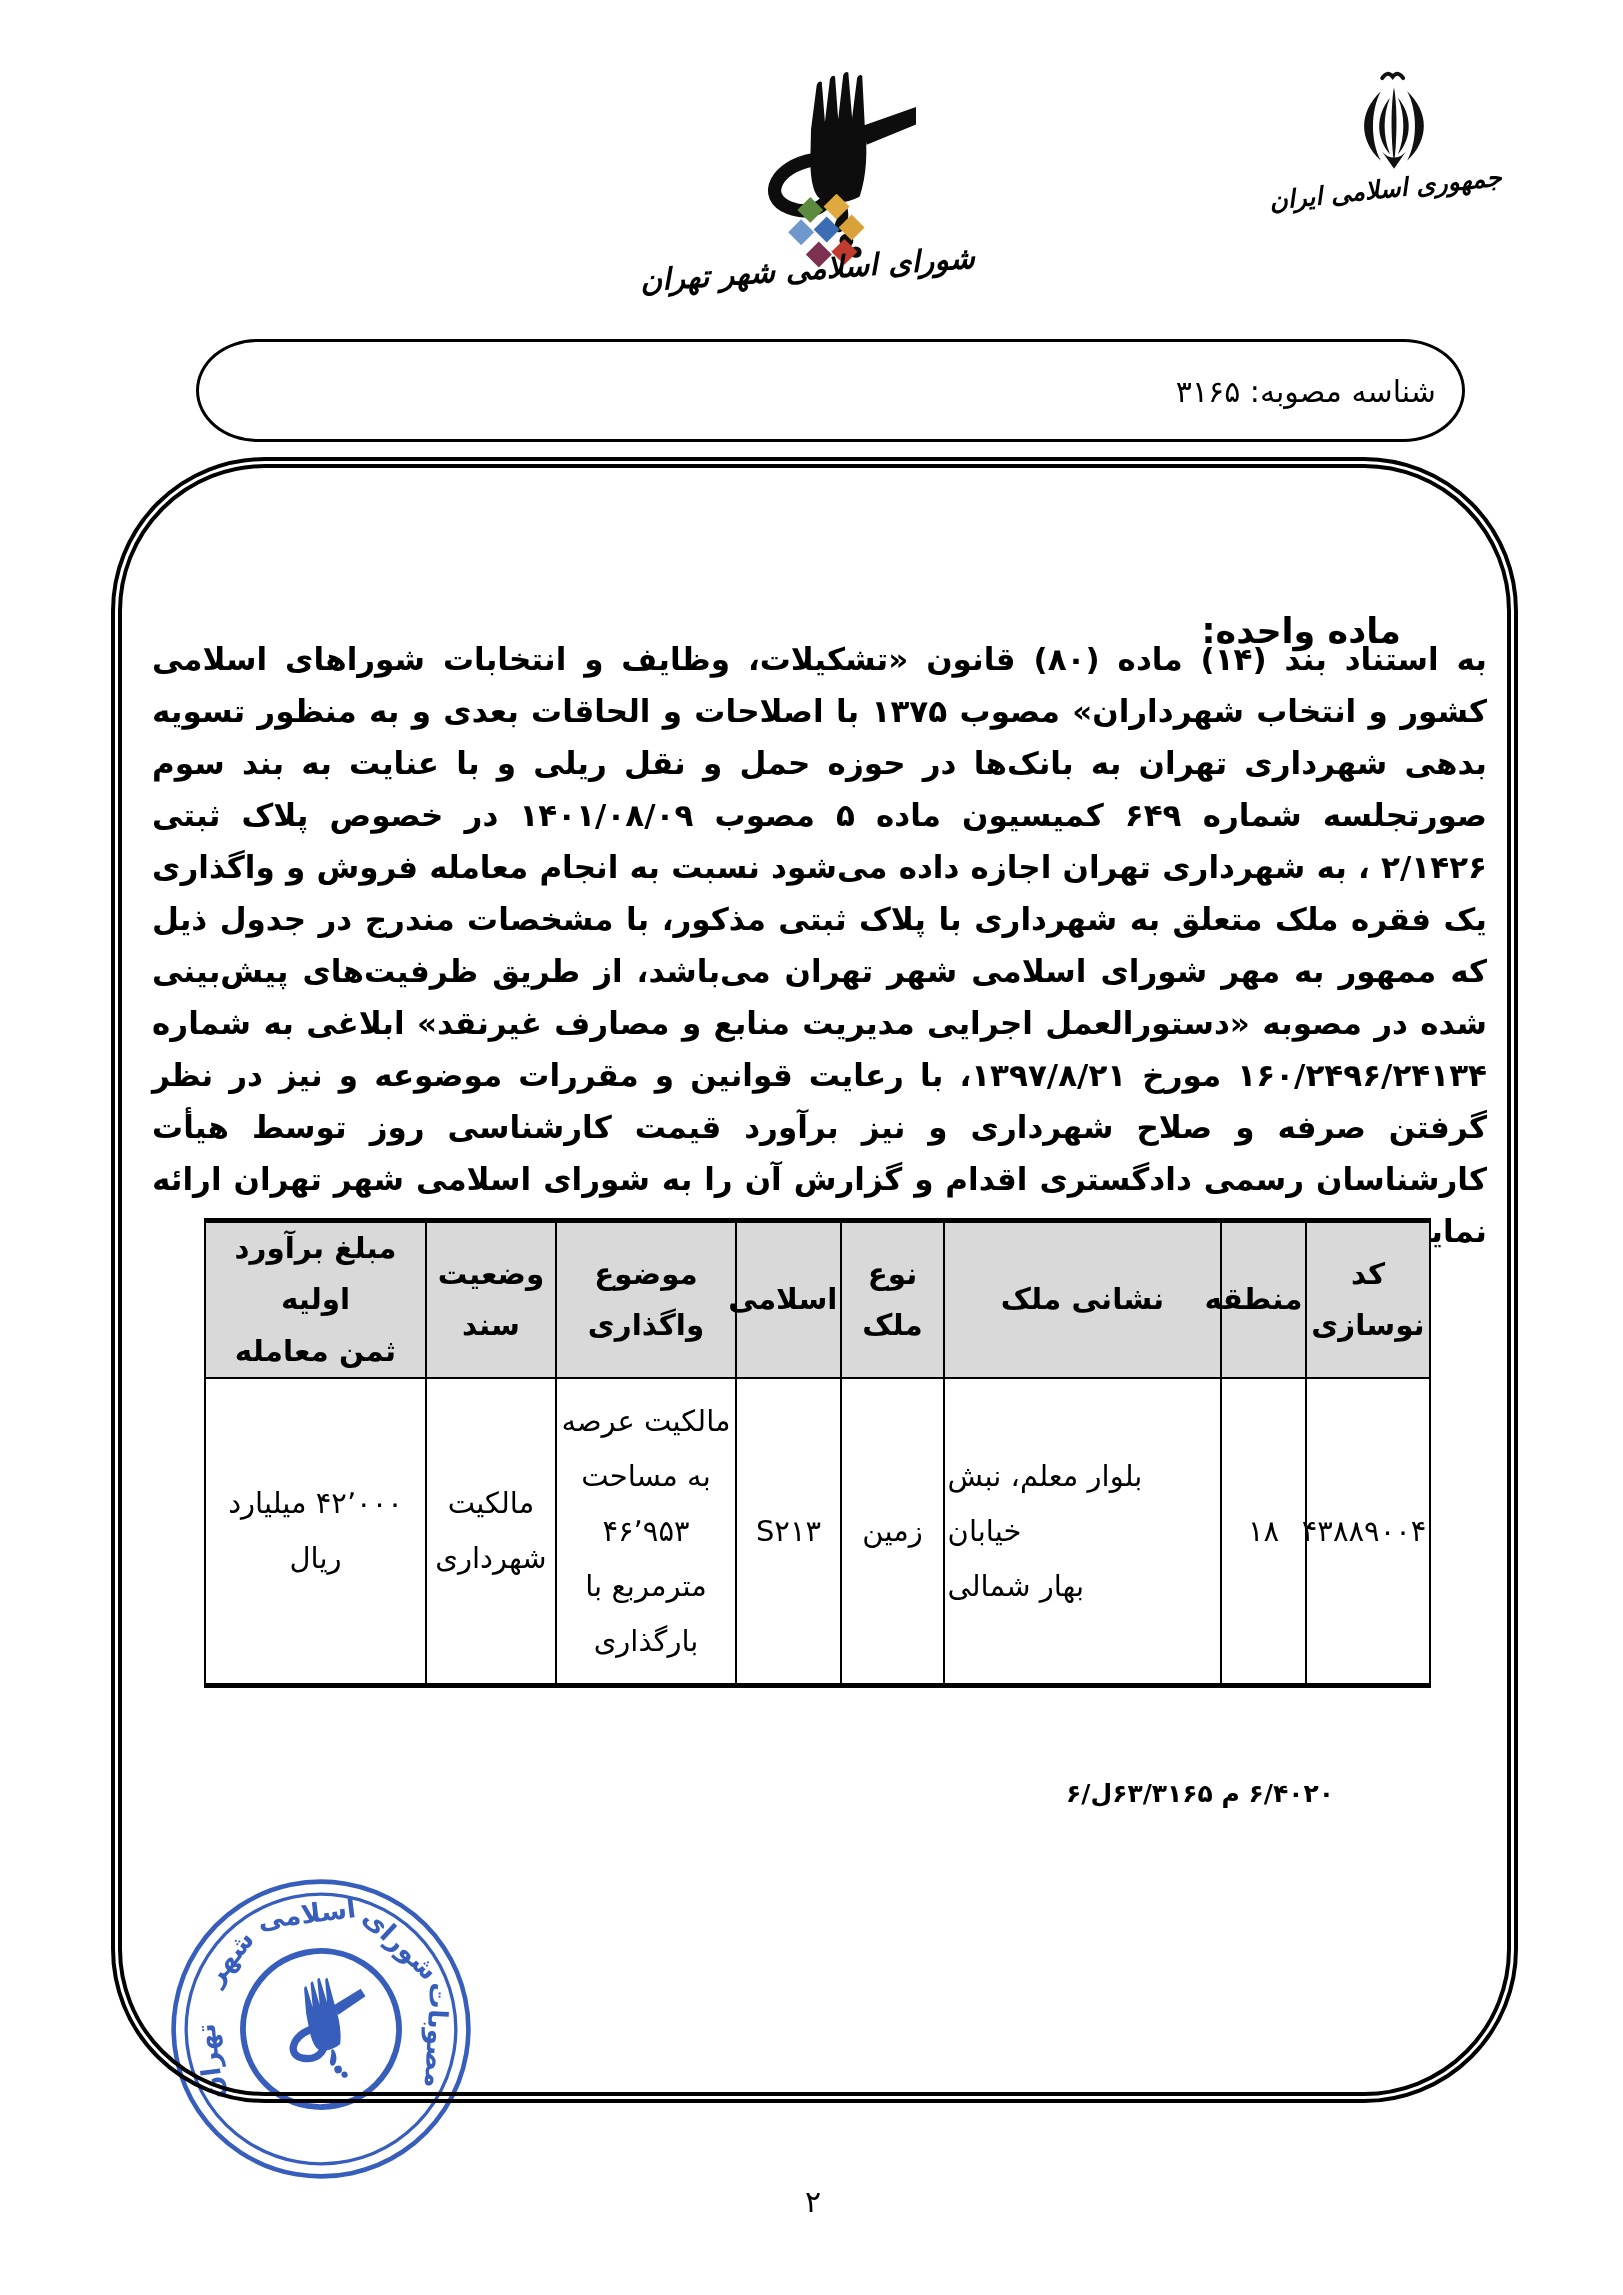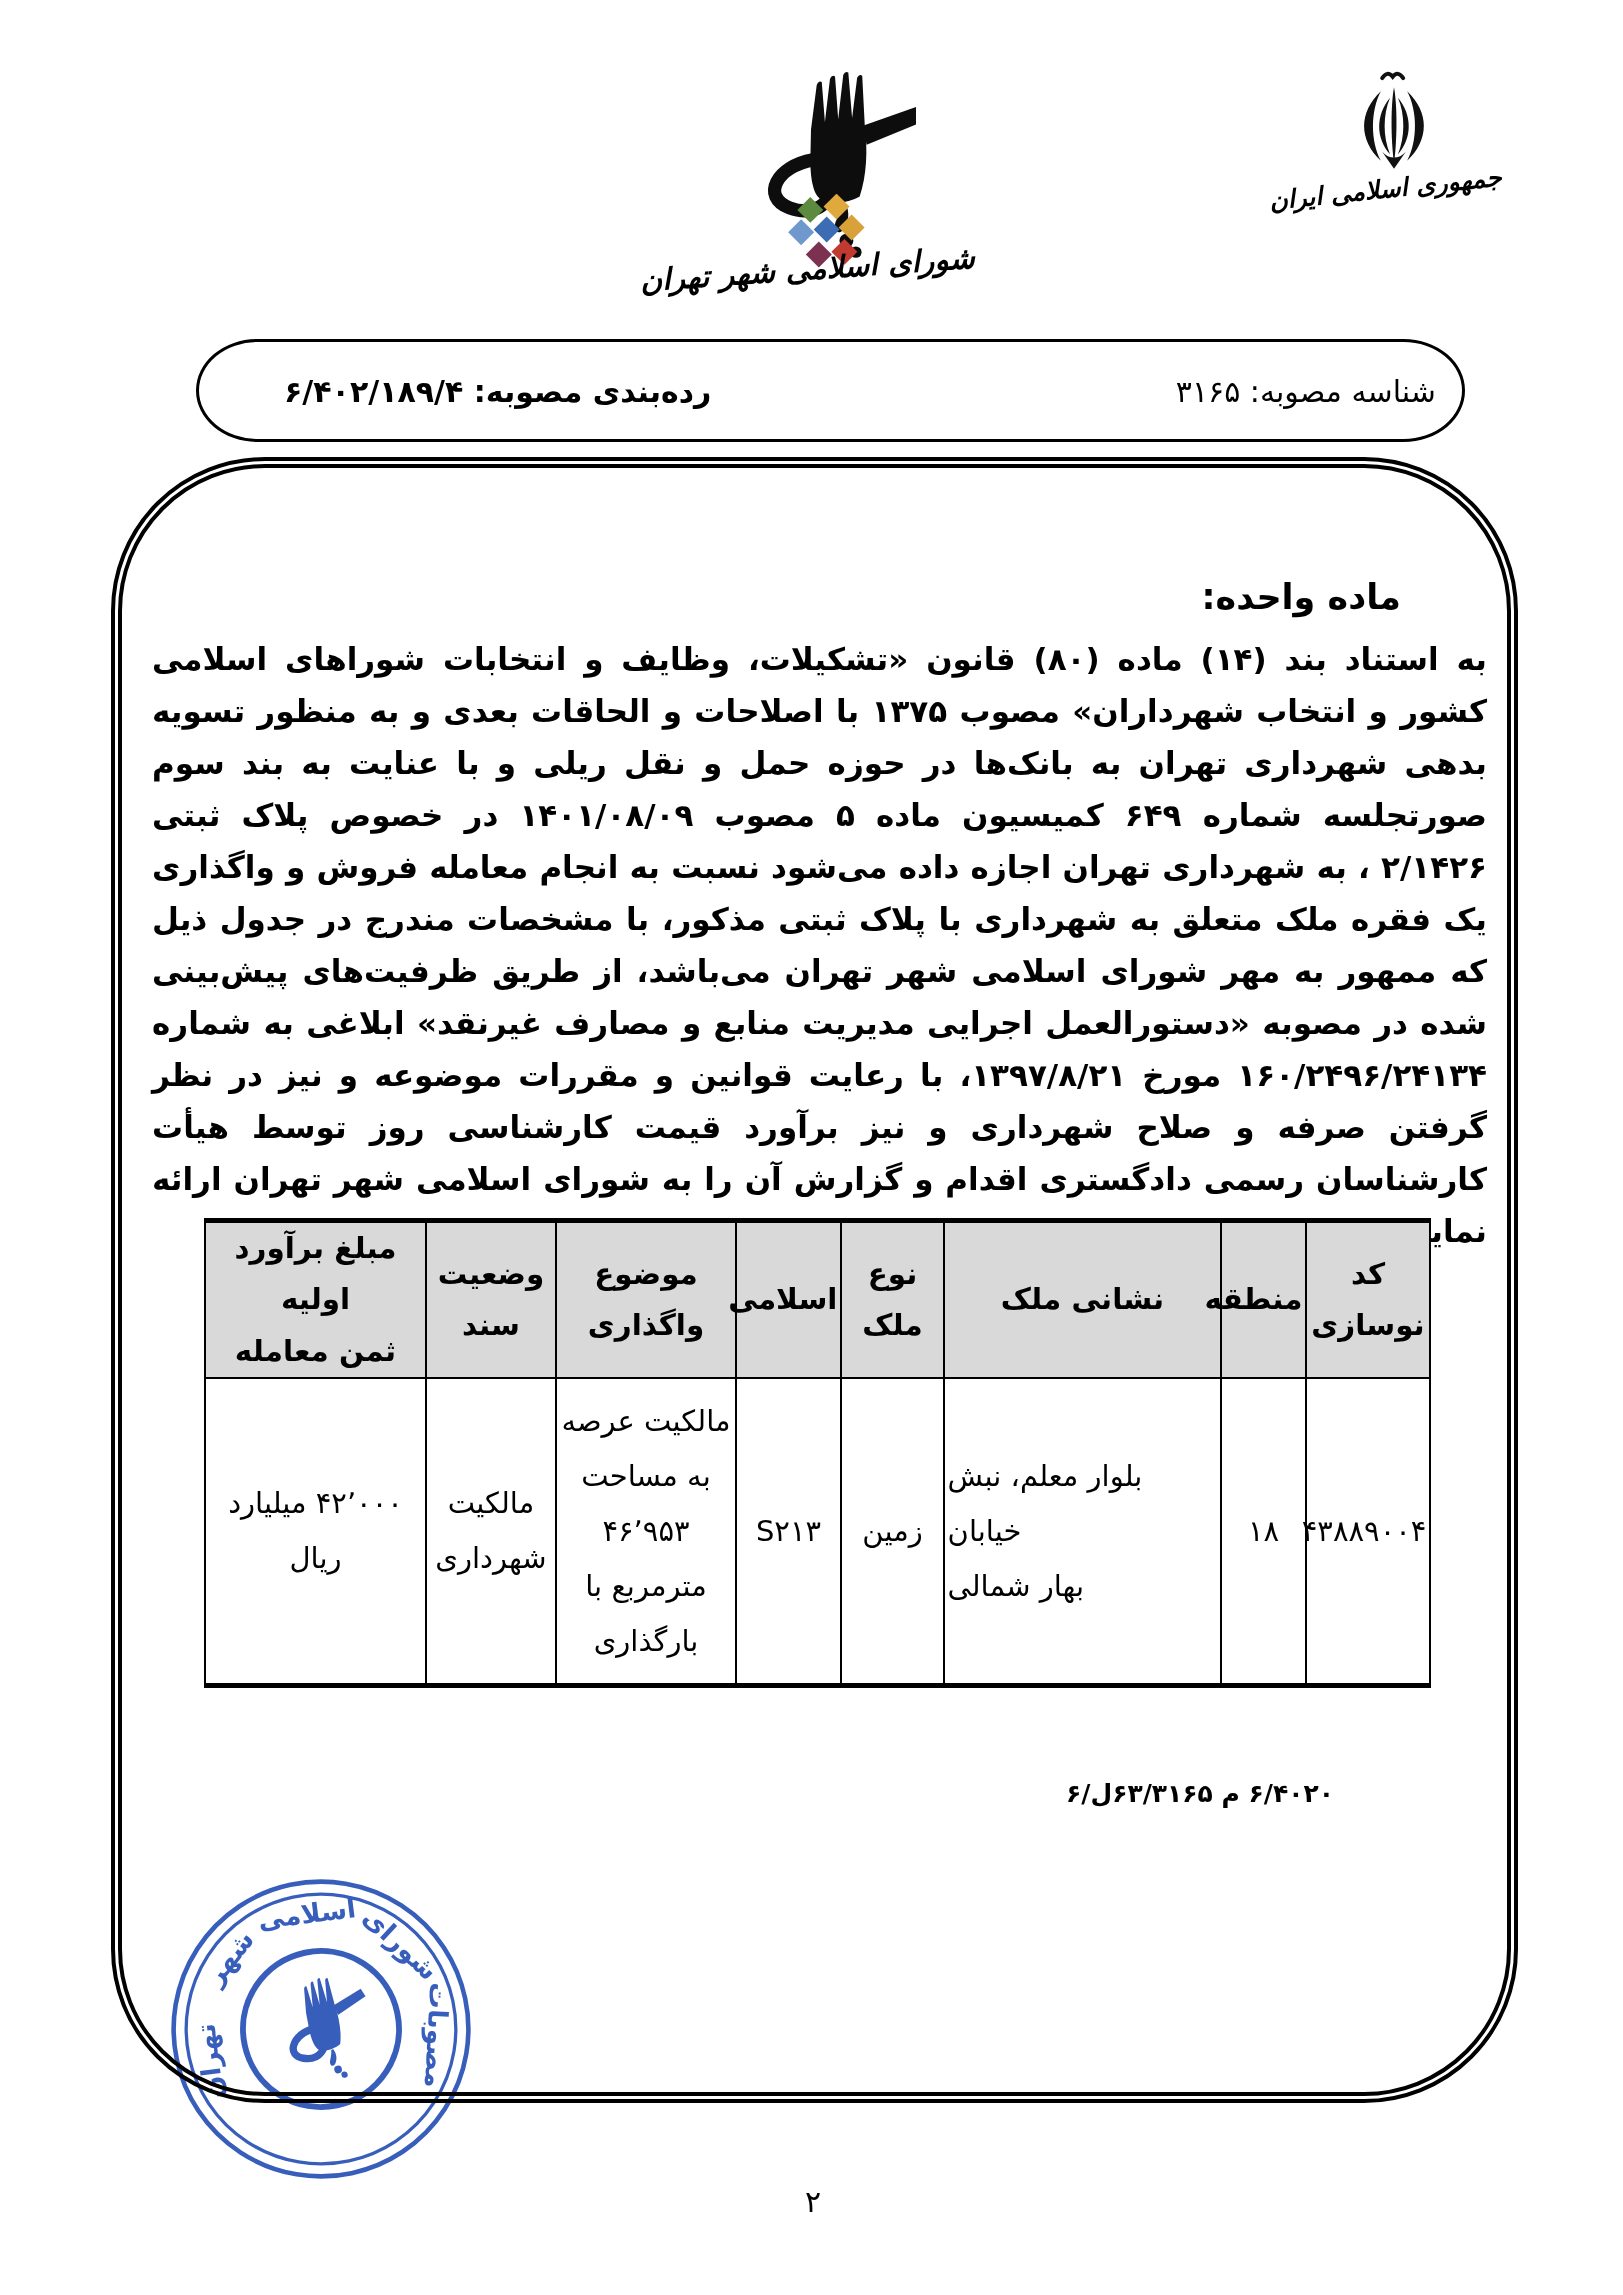--- a/index.html
+++ b/index.html
@@ -37,21 +37,21 @@
     font-size:30px; font-weight:normal; white-space:nowrap;}
   .id-bar .id-left{position:absolute; left:85px; top:50%; transform:translateY(-50%);
     font-size:30px; font-weight:bold; white-space:nowrap;}
   
   .main-frame{
     position:absolute; left:111px; top:457px; width:1407px; height:1646px;
     border:11.8px double #000; border-radius:154px; box-sizing:border-box;
     background:transparent; z-index:6; pointer-events:none;
   }
   
-  .made-heading{position:absolute; top:577px; right:222px; font-size:35px; font-weight:bold; z-index:3;}
+  .made-heading{position:absolute; top:611px; right:222px; font-size:35px; font-weight:bold; z-index:3;}
   .body-text{
     position:absolute; top:633px; left:152px; width:1335px;
     font-size:31px; line-height:52px; font-weight:bold;
     text-align:justify; direction:rtl; z-index:3;
   }
   
   .prop-table{
     position:absolute; top:1218px; left:204px; width:1226px;
     border-collapse:collapse; table-layout:fixed; direction:rtl; z-index:3;
     border-top:5.9px solid #000; border-bottom:5.9px solid #000;
@@ -134,21 +134,20 @@
       <path fill="#111" d="M90,40 C124,72 124,114 90,146 C106,116 106,70 90,40 Z"></path>
       <path fill="#111" d="M76,50 C98,76 98,112 76,136 C87,110 87,76 76,50 Z"></path>
       <path fill="#111" d="M70,34 C65,62 65,112 70,150 C75,112 75,62 70,34 Z"></path>
       <path fill="#111" d="M52,132 C62,144 78,144 88,132 L70,158 Z"></path>
     </svg>
     <div class="emblem-caption">جمهوری اسلامی ایران</div>
   </div>
 
   <div class="id-bar">
     <span class="id-right">شناسه مصوبه: ۳۱۶۵</span>
-    <span class="id-left">رده‌بندی مصوبه: ۶/۴۰۲/۱۸۹/۴</span>
   </div>
 
   <div class="main-frame"></div>
 
   <div class="made-heading">ماده واحده:</div>
   <div class="body-text">به استناد بند (۱۴) ماده (۸۰) قانون «تشکیلات، وظایف و انتخابات شوراهای اسلامی کشور و انتخاب شهرداران» مصوب ۱۳۷۵ با اصلاحات و الحاقات بعدی و به منظور تسویه بدهی شهرداری تهران به بانک‌ها در حوزه حمل و نقل ریلی و با عنایت به بند سوم صورتجلسه شماره ۶۴۹ کمیسیون ماده ۵ مصوب ۱۴۰۱/۰۸/۰۹ در خصوص پلاک ثبتی ۲/۱۴۲۶ ، به شهرداری تهران اجازه داده می‌شود نسبت به انجام معامله فروش و واگذاری یک فقره ملک متعلق به شهرداری با پلاک ثبتی مذکور، با مشخصات مندرج در جدول ذیل که ممهور به مهر شورای اسلامی شهر تهران می‌باشد، از طریق ظرفیت‌های پیش‌بینی شده در مصوبه «دستورالعمل اجرایی مدیریت منابع و مصارف غیرنقد» ابلاغی به شماره ۱۶۰/۲۴۹۶/۲۴۱۳۴ مورخ ۱۳۹۷/۸/۲۱، با رعایت قوانین و مقررات موضوعه و نیز در نظر گرفتن صرفه و صلاح شهرداری و نیز برآورد قیمت کارشناسی روز توسط هیأت کارشناسان رسمی دادگستری اقدام و گزارش آن را به شورای اسلامی شهر تهران ارائه نماید.</div>
 
   <table class="prop-table">
     <colgroup>
       <col style="width:124px">

